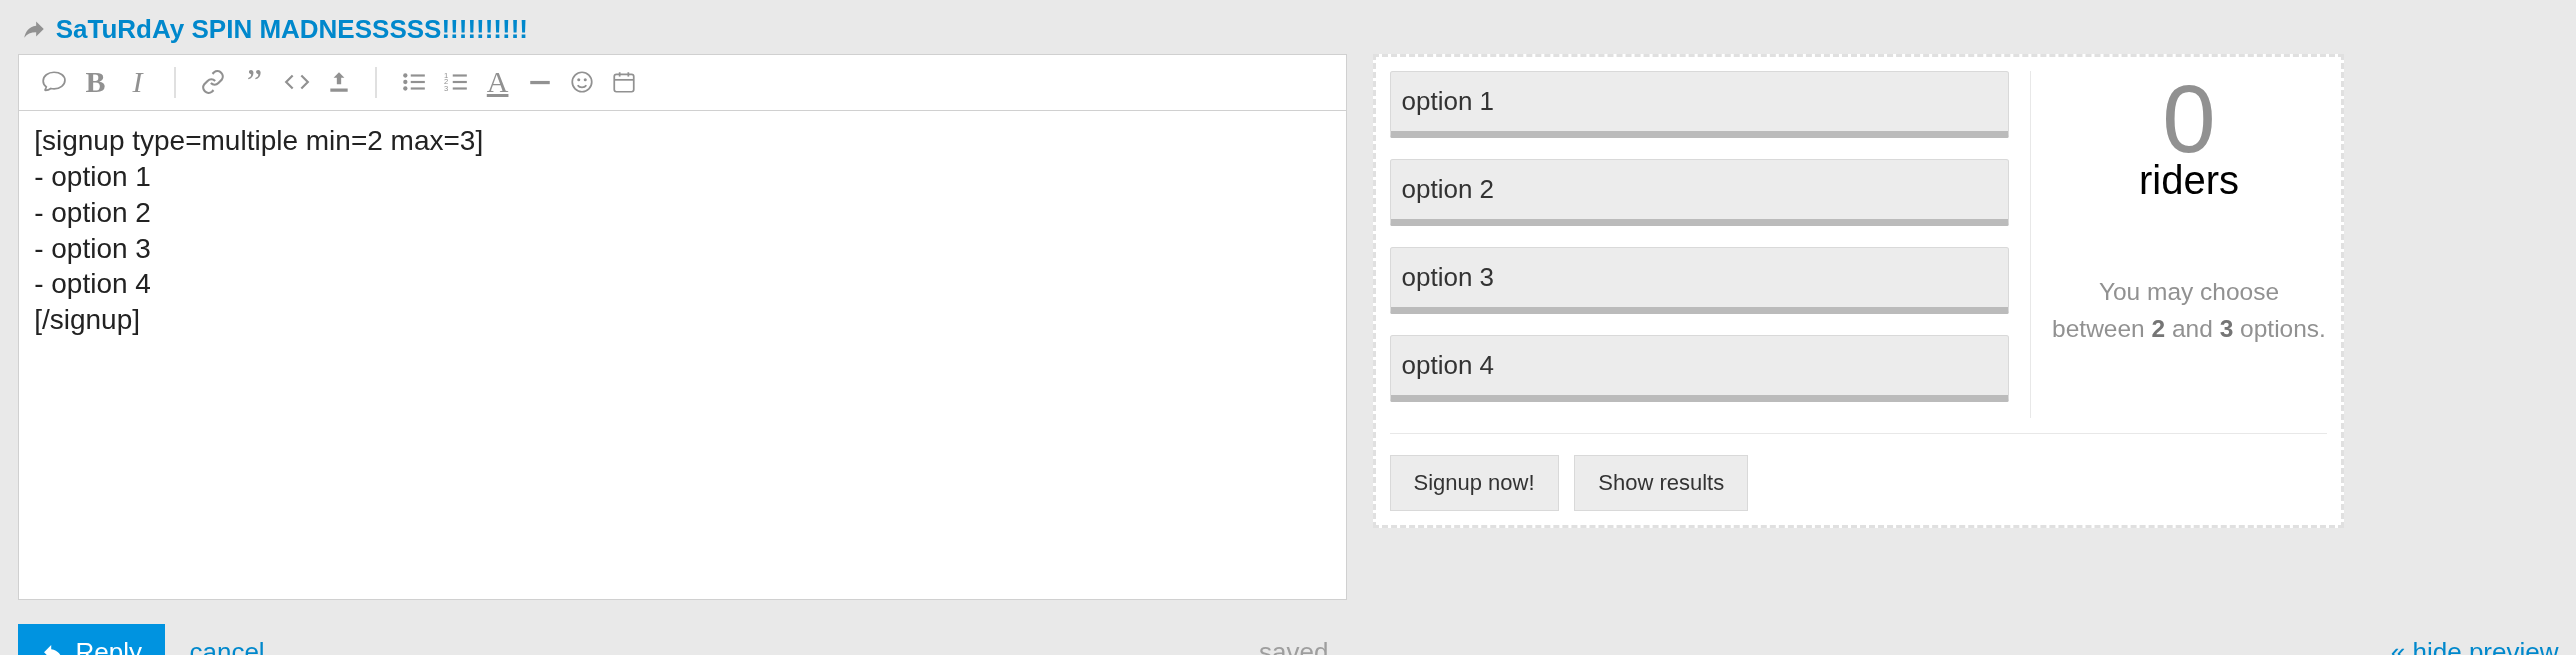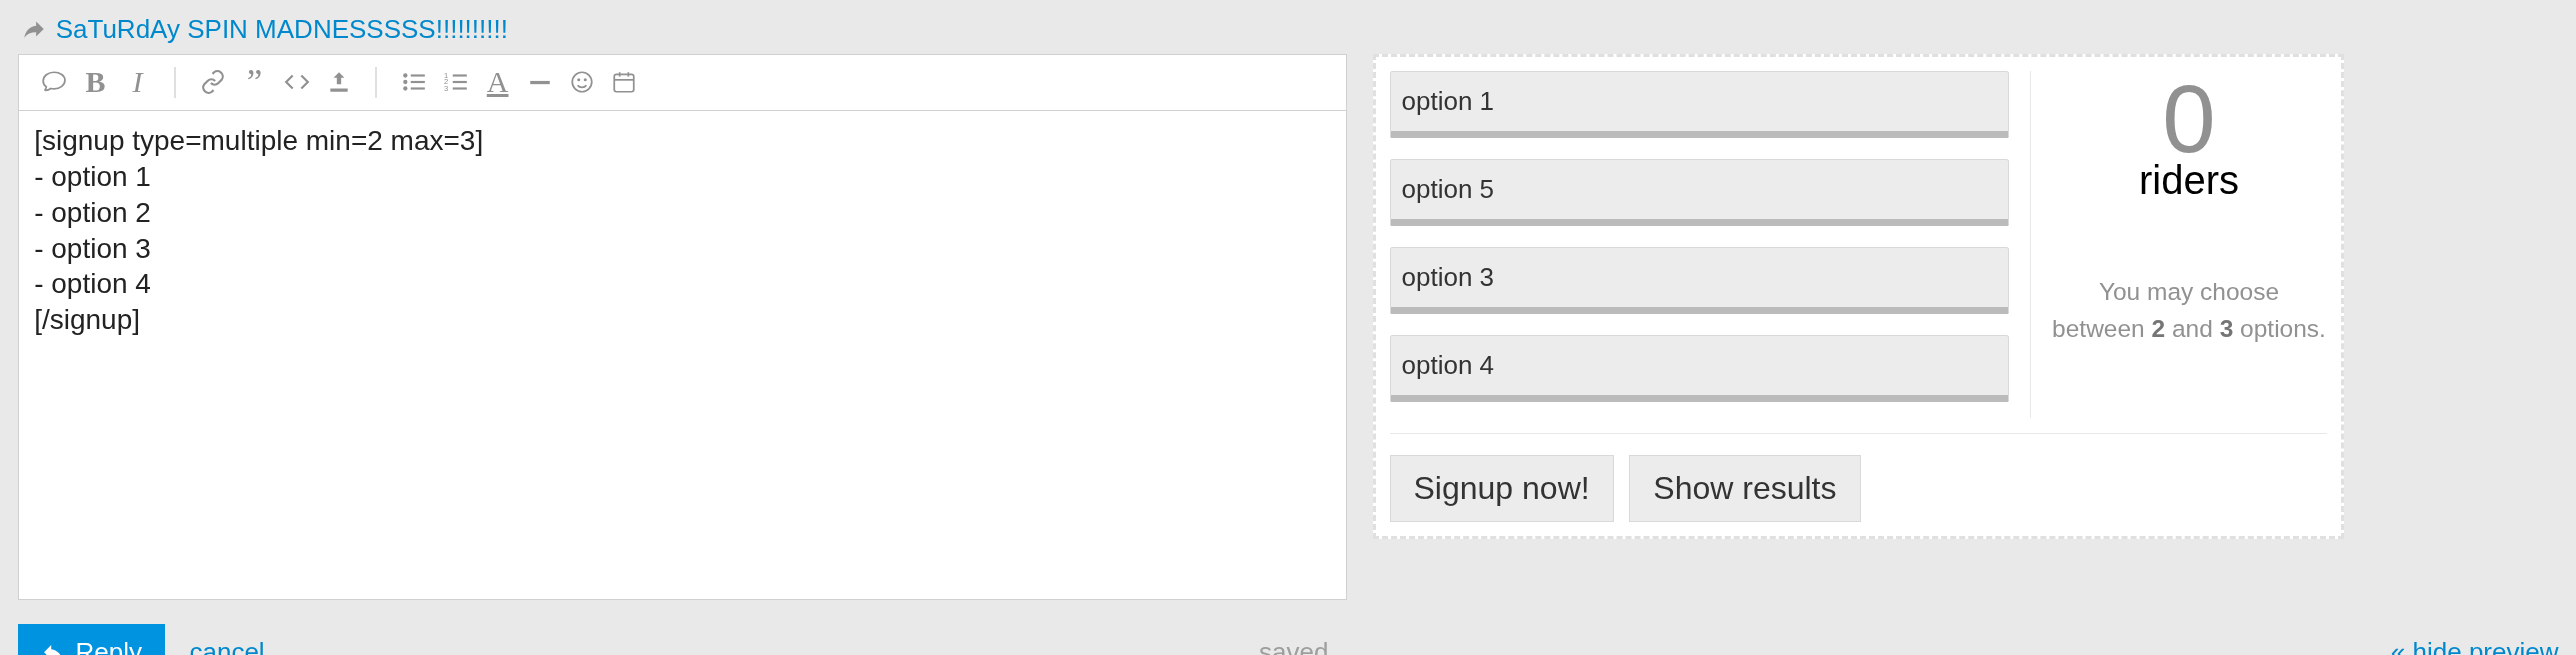--- a/index.html
+++ b/index.html
@@ -7,21 +7,21 @@
   body {
     font-family: -apple-system, BlinkMacSystemFont, "Segoe UI", Helvetica, Arial, sans-serif;
     background:#e9e9e9;
     font-size:26px;
     color:#333;
     width:2576px;
   }
   .wrap { padding:8.7px 17.5px 8.7px 17.5px; }
   .topic-row { display:flex; align-items:center; padding:5.2px 3.5px 8.7px 3.5px; }
   .topic-row svg { width:26px; height:26px; fill:#919191; margin-right:8.7px; }
-  .topic-link { color:#0088cc; font-size:26px; }
+  .topic-link { color:#0088cc; font-size:26px;font-weight:bold; }
   .cols { display:flex; gap:26px; align-items:flex-start; }
   .left { flex:0 0 1329px; }
   .right {
     flex:0 0 971px;
     background:#fff;
     border:3.5px dashed #e0e0e0;
     padding:14px;
   }
   .editor { background:#fff; border:1.7px solid #d0d0d0; }
   .toolbar {
@@ -88,21 +88,21 @@
   }
   .rider-count { font-size:96px; line-height:1; color:#919191; }
   .rider-label { font-size:40px; color:#000000; margin-top:-8.7px; }
   .constraint { font-size:24.5px; margin-top:71px; line-height:1.5; }
   .constraint b { color:#757575; }
   .action-row { display:flex; gap:15.7px; padding-top:21px; }
   .action-btn {
     background:#ececec;
     border:0.9px solid #d9d9d9;
     padding:14px 23px;
-    font-size:32px;
+    font-size:22px;
     color:#333;
     cursor:pointer;
   }
   .footer-row {
     display:flex;
     align-items:center;
     justify-content:space-between;
     margin-top:24.5px;
     font-size:26px;
   }
@@ -213,21 +213,21 @@
 - option 3
 - option 4
 [/signup]</textarea>
       </div>
     </div>
 
     <div class="right">
       <div class="preview-body">
         <div class="options-col">
           <div class="option-btn">option 1</div>
-          <div class="option-btn">option 5</div>
+          <div class="option-btn">option 2</div>
           <div class="option-btn">option 3</div>
           <div class="option-btn">option 4</div>
         </div>
         <div class="info-col">
           <div class="rider-count">0</div>
           <div class="rider-label">riders</div>
           <div class="constraint">
             <span>You may choose between </span><b>2</b><span> and </span><b>3</b><span> options.</span>
           </div>
         </div>

